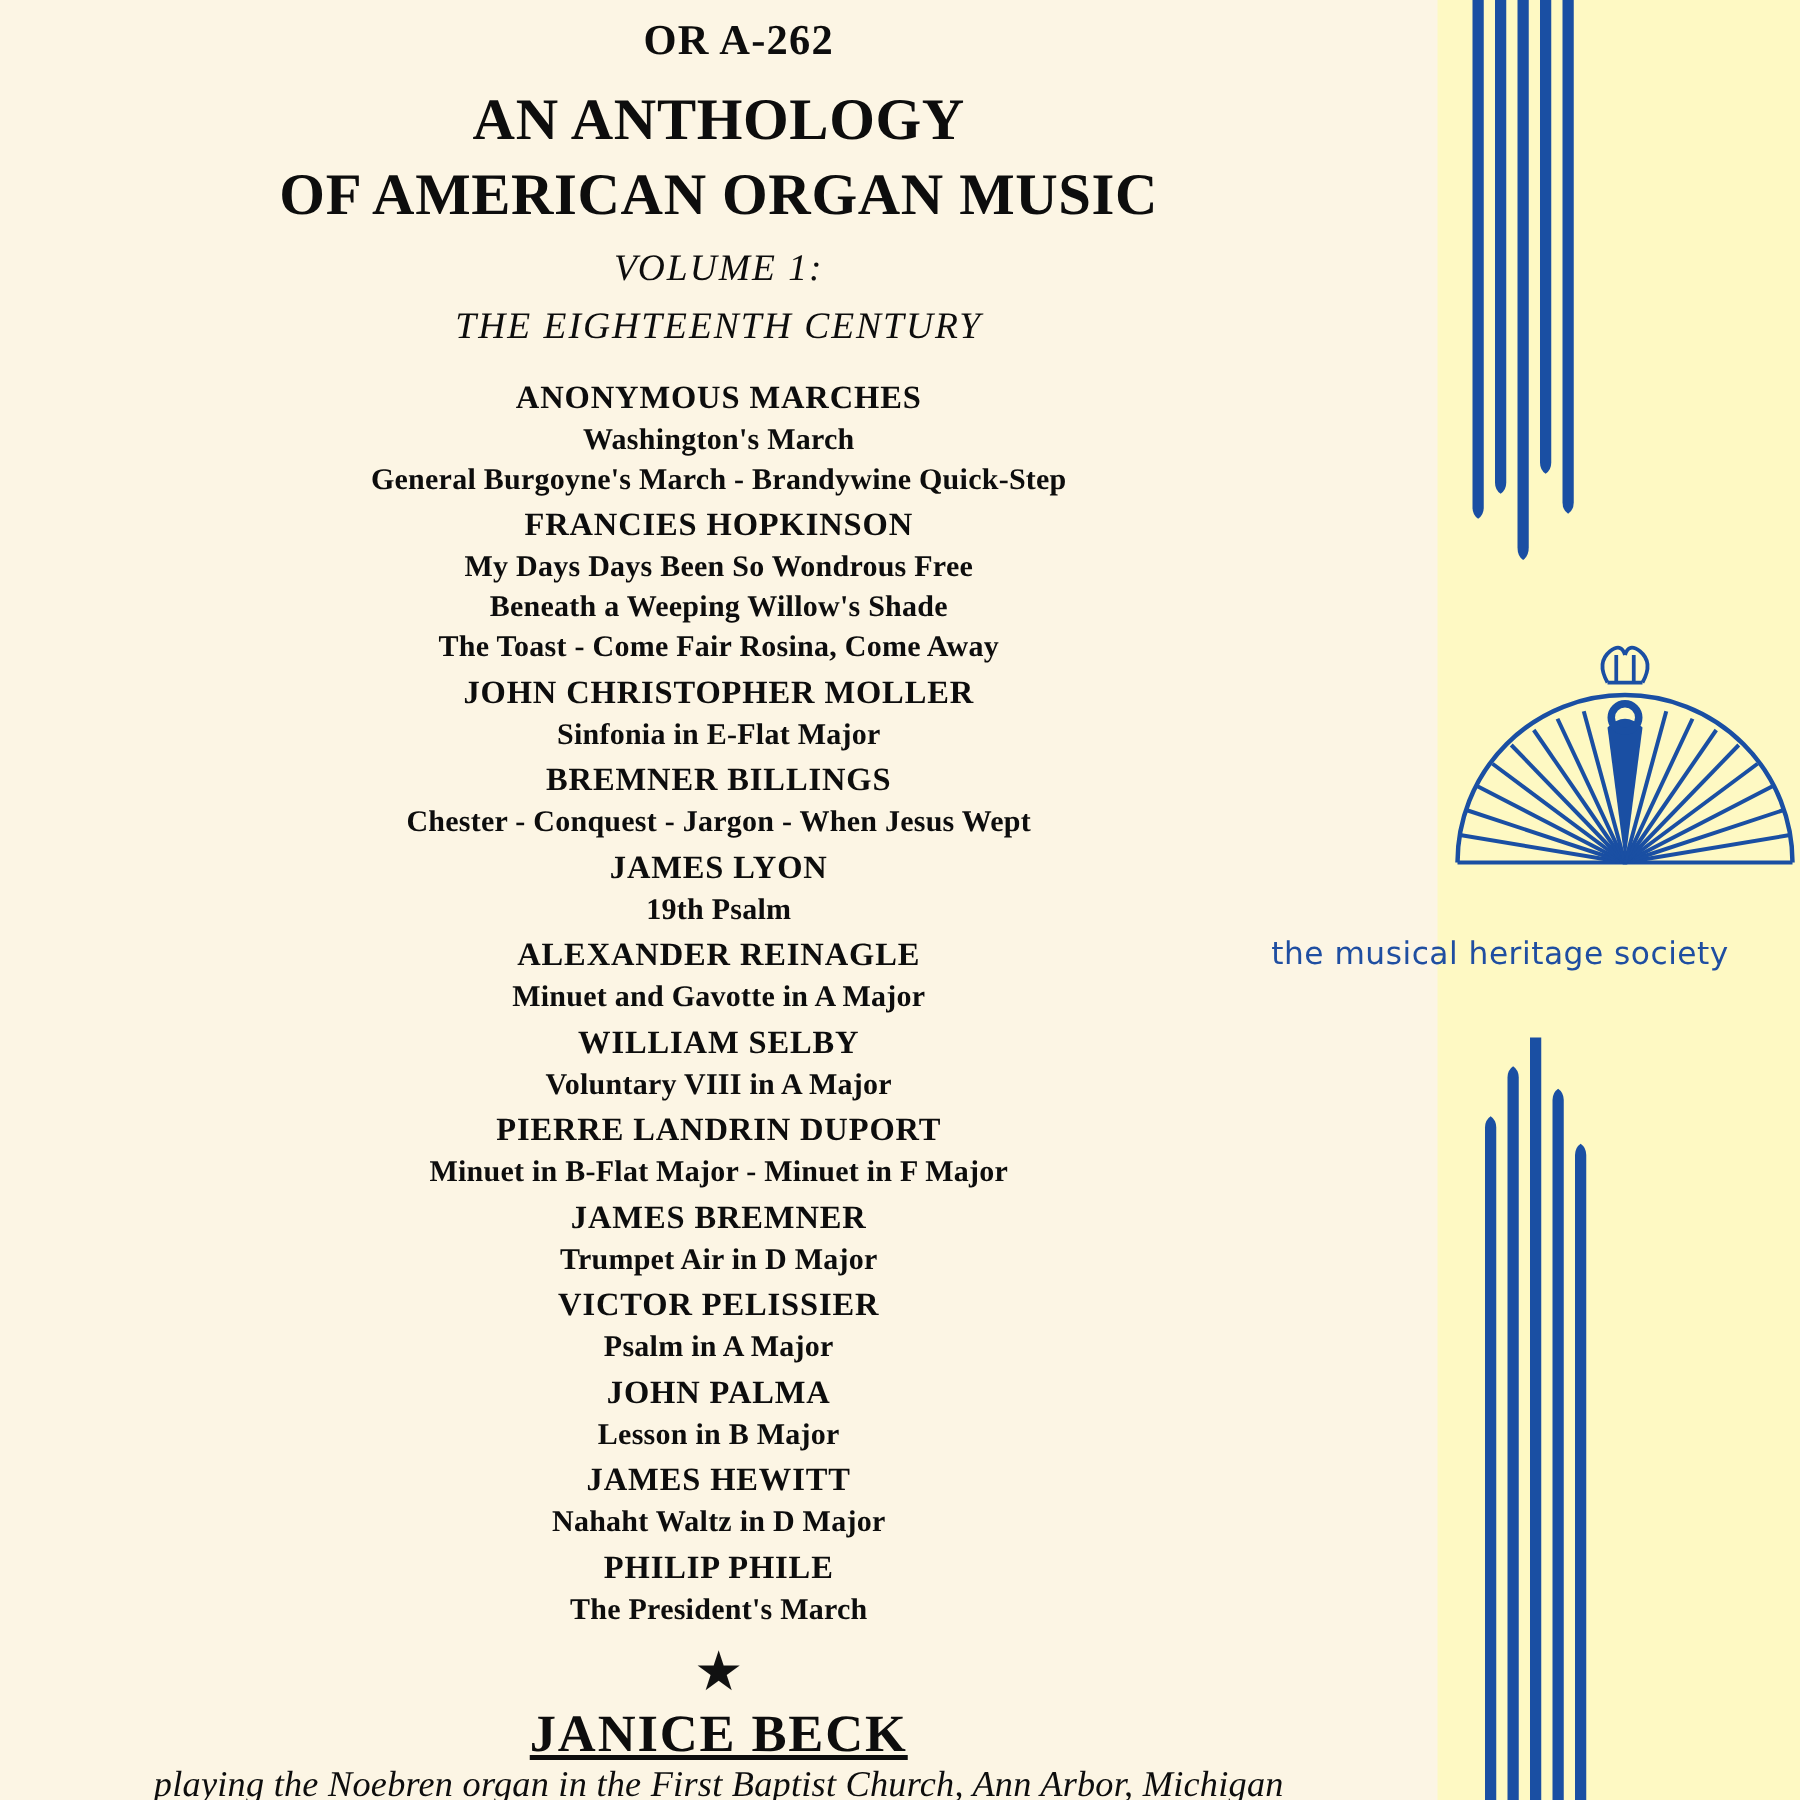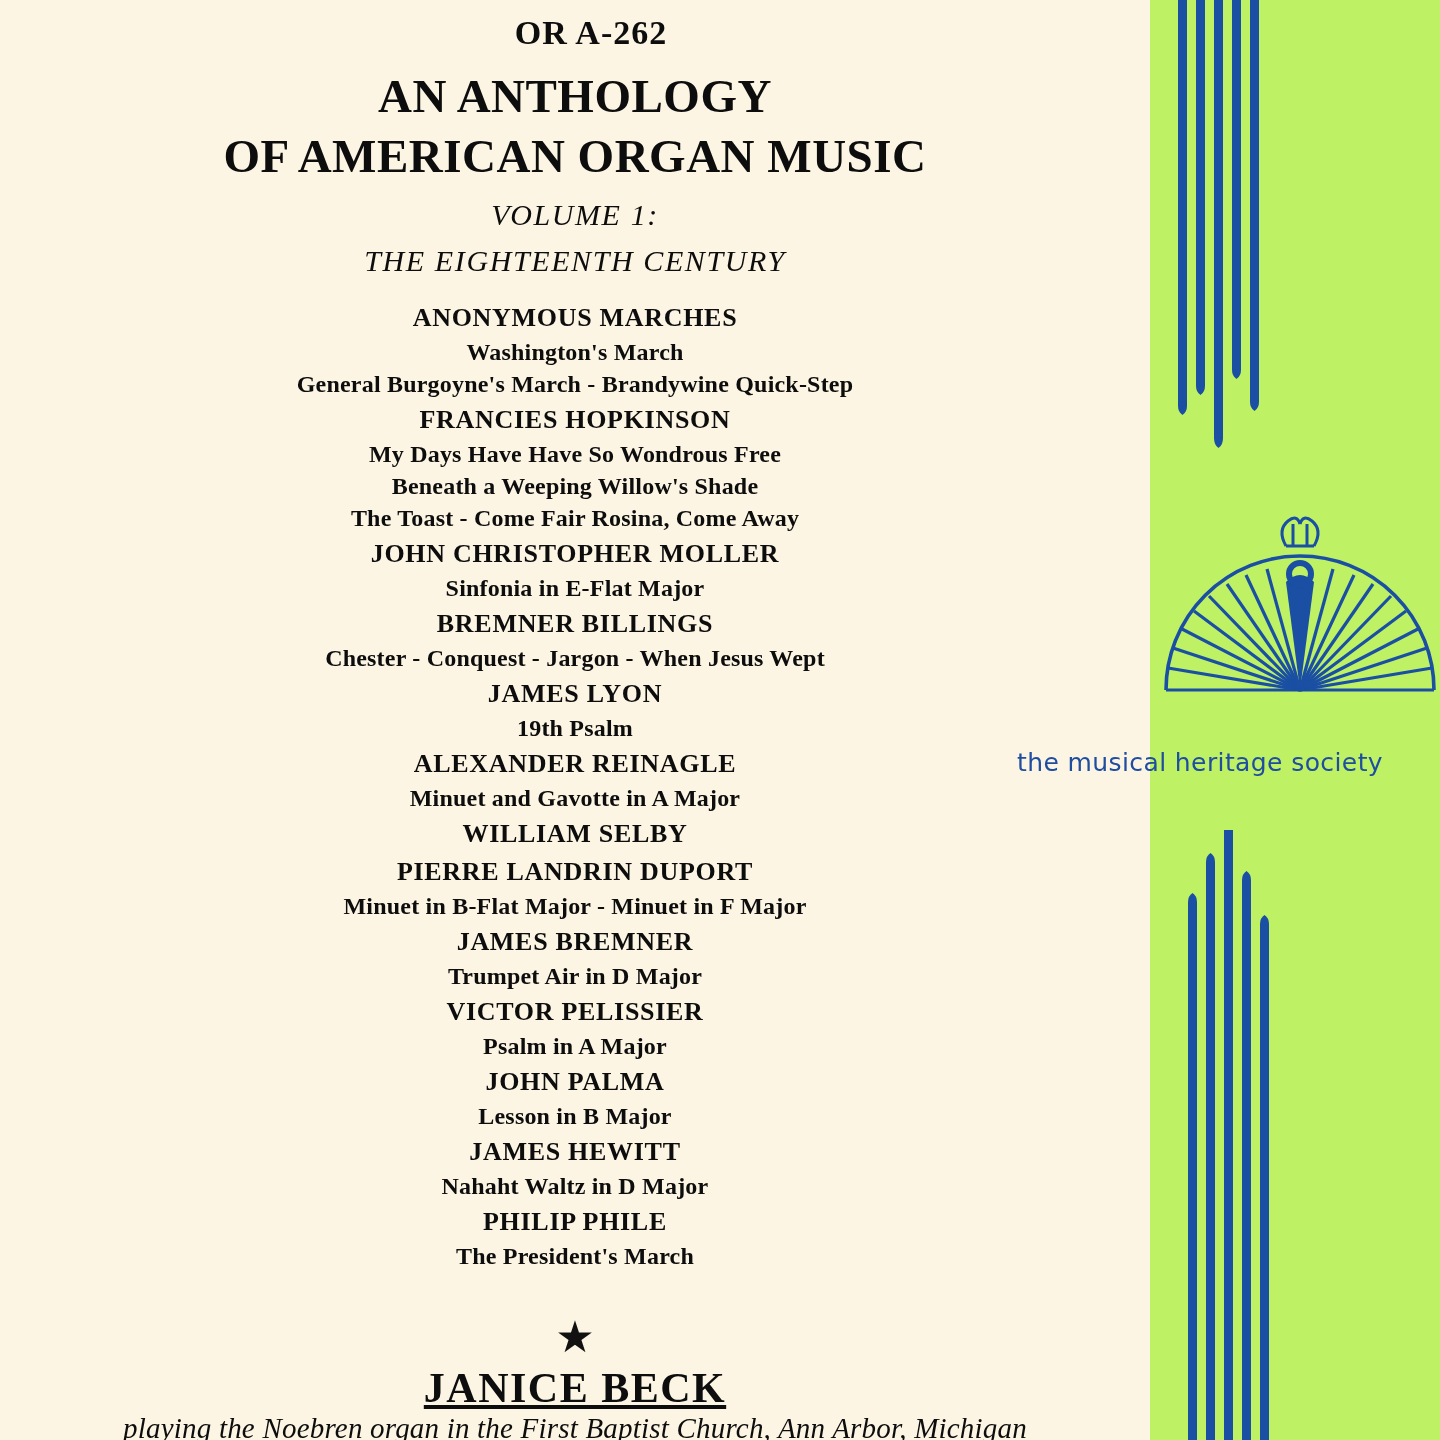--- a/index.html
+++ b/index.html
@@ -21,21 +21,21 @@
     background: #fcf5e4;
   }
 
   
   .right-band {
     position: absolute;
     left: 1150px;
     top: 0;
     width: 290px;
     height: 1440px;
-    background: #bef264;
+    background: #fef9c3;
   }
   .band-inner {
     position: absolute;
     left: 0;
     top: 0;
     width: 290px;
     height: 1440px;
   }
 
   
@@ -191,32 +191,33 @@
       <div class="title-line">OF AMERICAN ORGAN MUSIC</div>
       <div class="vol-line">VOLUME 1:</div>
       <div class="sub-line">THE EIGHTEENTH CENTURY</div>
     </div>
 
     <div class="tracklist">
         <div class="composer">ANONYMOUS MARCHES</div>
         <div class="work">Washington's March</div>
         <div class="work">General Burgoyne's March - Brandywine Quick-Step</div>
         <div class="composer">FRANCIES HOPKINSON</div>
-        <div class="work">My Days Have Have So Wondrous Free</div>
+        <div class="work">My Days Days Been So Wondrous Free</div>
         <div class="work">Beneath a Weeping Willow's Shade</div>
         <div class="work">The Toast - Come Fair Rosina, Come Away</div>
         <div class="composer">JOHN CHRISTOPHER MOLLER</div>
         <div class="work">Sinfonia in E-Flat Major</div>
         <div class="composer">BREMNER BILLINGS</div>
         <div class="work">Chester - Conquest - Jargon - When Jesus Wept</div>
         <div class="composer">JAMES LYON</div>
         <div class="work">19th Psalm</div>
         <div class="composer">ALEXANDER REINAGLE</div>
         <div class="work">Minuet and Gavotte in A Major</div>
         <div class="composer">WILLIAM SELBY</div>
+        <div class="work">Voluntary VIII in A Major</div>
         <div class="composer">PIERRE LANDRIN DUPORT</div>
         <div class="work">Minuet in B-Flat Major - Minuet in F Major</div>
         <div class="composer">JAMES BREMNER</div>
         <div class="work">Trumpet Air in D Major</div>
         <div class="composer">VICTOR PELISSIER</div>
         <div class="work">Psalm in A Major</div>
         <div class="composer">JOHN PALMA</div>
         <div class="work">Lesson in B Major</div>
         <div class="composer">JAMES HEWITT</div>
         <div class="work">Nahaht Waltz in D Major</div>

